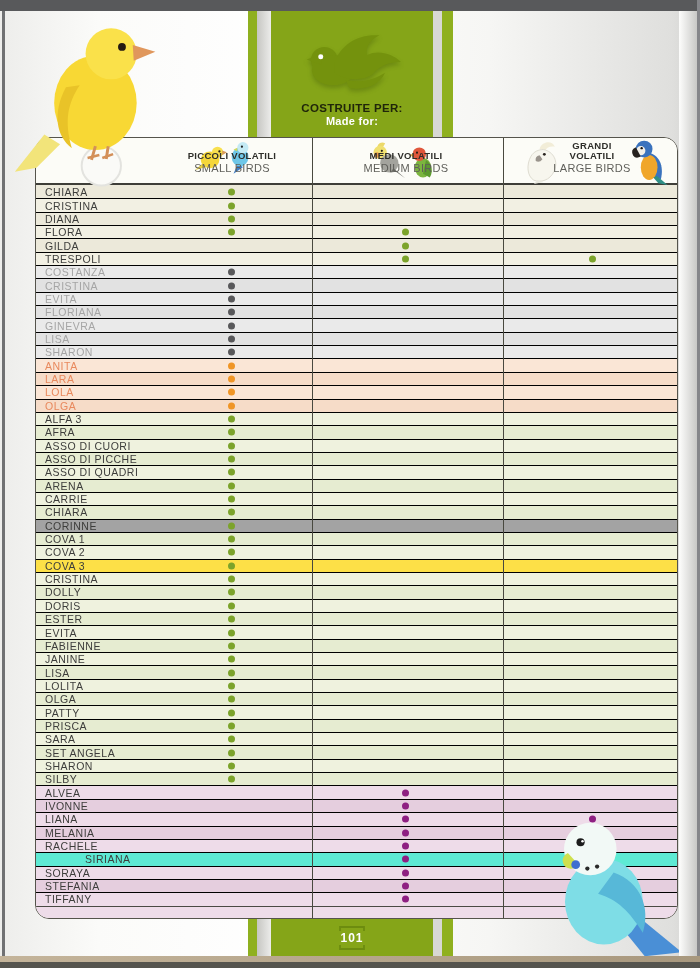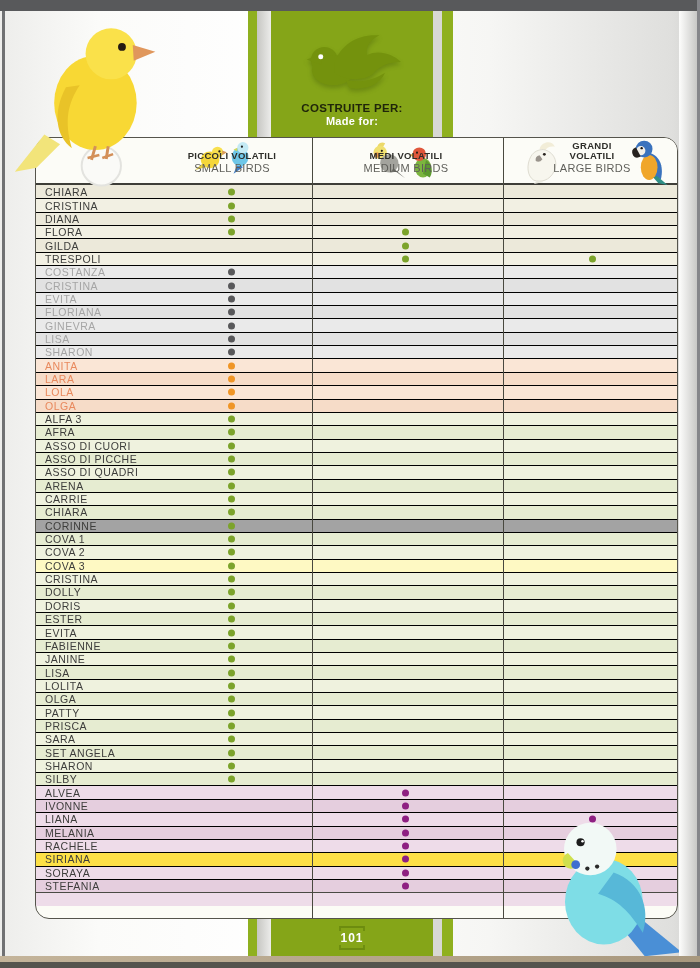--- a/index.html
+++ b/index.html
@@ -254,21 +254,21 @@
           <span class="dot dot-small" style="background: rgb(124, 163, 43);"></span>
         </div>
         <div class="row" style="background: rgb(230, 236, 209);">
           <span class="row-name" style="color: rgb(61, 61, 59);">COVA 1</span>
           <span class="dot dot-small" style="background: rgb(124, 163, 43);"></span>
         </div>
         <div class="row" style="background: rgb(239, 242, 222);">
           <span class="row-name" style="color: rgb(61, 61, 59);">COVA 2</span>
           <span class="dot dot-small" style="background: rgb(124, 163, 43);"></span>
         </div>
-        <div class="row" style="background: #fef9c3;">
+        <div class="row" style="background: #fde047;">
           <span class="row-name" style="color: rgb(61, 61, 59);">COVA 3</span>
           <span class="dot dot-small" style="background: rgb(124, 163, 43);"></span>
         </div>
         <div class="row" style="background: rgb(239, 242, 222);">
           <span class="row-name" style="color: rgb(61, 61, 59);">CRISTINA</span>
           <span class="dot dot-small" style="background: rgb(124, 163, 43);"></span>
         </div>
         <div class="row" style="background: rgb(230, 236, 209);">
           <span class="row-name" style="color: rgb(61, 61, 59);">DOLLY</span>
           <span class="dot dot-small" style="background: rgb(124, 163, 43);"></span>
@@ -343,32 +343,37 @@
           <span class="dot dot-large" style="background: rgb(142, 32, 130);"></span>
         </div>
         <div class="row" style="background: rgb(229, 206, 222);">
           <span class="row-name" style="color: rgb(61, 61, 59);">MELANIA</span>
           <span class="dot dot-medium" style="background: rgb(142, 32, 130);"></span>
         </div>
         <div class="row" style="background: rgb(238, 220, 233);">
           <span class="row-name" style="color: rgb(61, 61, 59);">RACHELE</span>
           <span class="dot dot-medium" style="background: rgb(142, 32, 130);"></span>
         </div>
-        <div class="row" style="background: #fde047;">
+        <div class="row" style="background: #5eead4; padding-left: 40px;">
           <span class="row-name" style="color: rgb(61, 61, 59);">SIRIANA</span>
           <span class="dot dot-medium" style="background: rgb(142, 32, 130);"></span>
           <span class="dot dot-large" style="background: rgb(142, 32, 130);"></span>
         </div>
         <div class="row" style="background: rgb(238, 220, 233);">
           <span class="row-name" style="color: rgb(61, 61, 59);">SORAYA</span>
           <span class="dot dot-medium" style="background: rgb(142, 32, 130);"></span>
         </div>
         <div class="row" style="background: rgb(229, 206, 222);">
           <span class="row-name" style="color: rgb(61, 61, 59);">STEFANIA</span>
           <span class="dot dot-medium" style="background: rgb(142, 32, 130);"></span>
+        </div>
+        <div class="row" style="background: rgb(238, 220, 233);">
+          <span class="row-name" style="color: rgb(61, 61, 59);">TIFFANY</span>
+          <span class="dot dot-medium" style="background: rgb(142, 32, 130);"></span>
+          <span class="dot dot-large" style="background: rgb(142, 32, 130);"></span>
         </div>
       </div>
     <div class="table-filler"></div>
   </div>
 
   <div class="footer">
     <svg width="26" height="5" viewBox="0 0 26 5">
       <path d="M1,5 L1,1 L25,1 L25,5" stroke="#6d8c0f" stroke-width="1.8" fill="none"></path>
     </svg>
     <div class="page-num">101</div>

